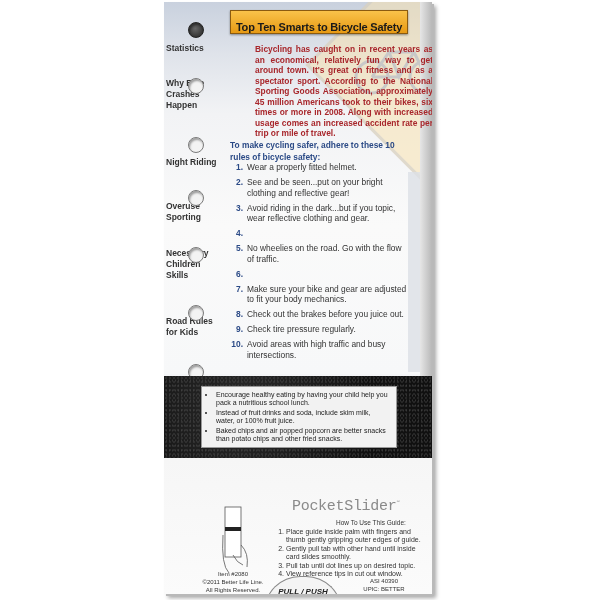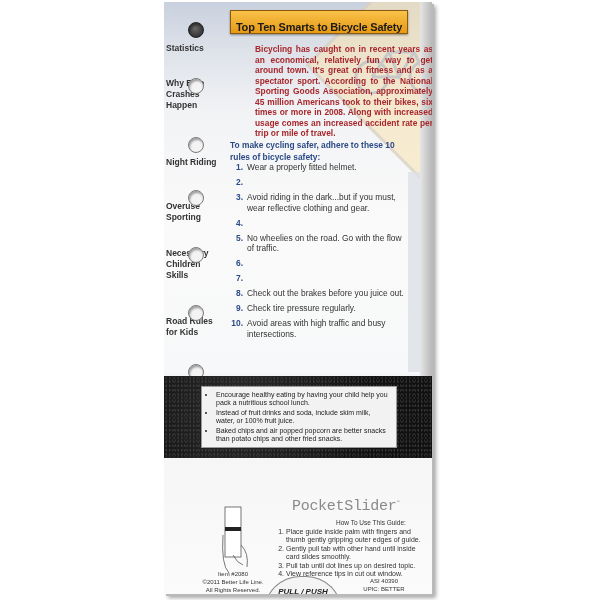--- a/index.html
+++ b/index.html
@@ -88,37 +88,39 @@
   <div class="intro">Bicycling has caught on in recent years as an economical, relatively fun way to get around town. It's great on fitness and as a spectator sport. According to the National Sporting Goods Association, approximately 45 million Americans took to their bikes, six times or more in 2008. Along with increased usage comes an increased accident rate per trip or mile of travel.</div>
   <div class="lead">To make cycling safer, adhere to these 10 rules of bicycle safety:</div>
 
   <ul class="rules">
     <li>
         <span class="n">1.</span>
         <span>Wear a properly fitted helmet.</span>
       </li>
     <li>
         <span class="n">2.</span>
+        <span>See and be seen...put on your bright clothing and reflective gear!</span>
       </li>
     <li>
         <span class="n">3.</span>
-        <span>Avoid riding in the dark...but if you must, wear reflective clothing and gear.</span>
+        <span>Avoid riding in the dark...but if you topic, wear reflective clothing and gear.</span>
       </li>
     <li>
         <span class="n">4.</span>
       </li>
     <li>
         <span class="n">5.</span>
         <span>No wheelies on the road. Go with the flow of traffic.</span>
       </li>
     <li>
         <span class="n">6.</span>
       </li>
     <li>
         <span class="n">7.</span>
+        <span>Make sure your bike and gear are adjusted to fit your body mechanics.</span>
       </li>
     <li>
         <span class="n">8.</span>
         <span>Check out the brakes before you juice out.</span>
       </li>
     <li>
         <span class="n">9.</span>
         <span>Check tire pressure regularly.</span>
       </li>
     <li>

